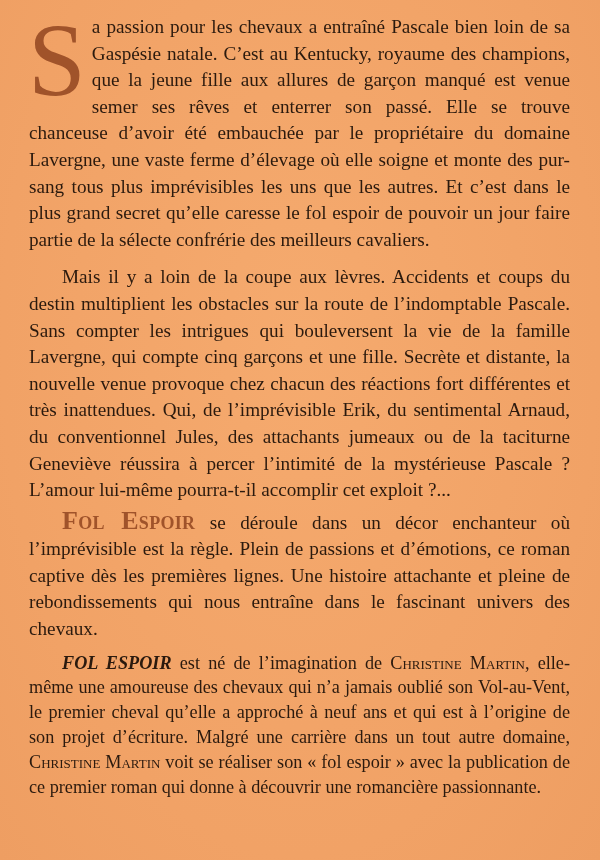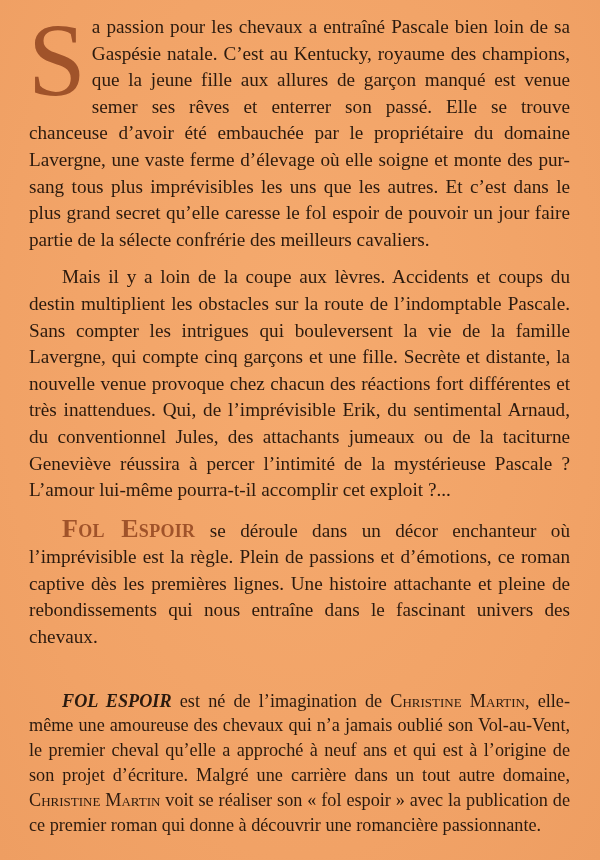--- a/index.html
+++ b/index.html
@@ -27,22 +27,22 @@
   .dropcap {
     float: left;
     font-size: 104px;
     line-height: 80px;
     height: 84px;
     margin: 6px 6px 0 -1px;
     color: #a0532a;
     font-family: "Liberation Serif", "DejaVu Serif", serif;
   }
   .p2 { text-indent: 33px; margin-top: 11px; font-family: Liberation Serif, serif; }
-  .p3 { text-indent: 33px; margin-top: 12px; }
-  .p4 { text-indent: 33px; margin-top: 38px; font-size: 18.2px; line-height: 24.8px; }
+  .p3 { text-indent: 33px; margin-top: 4px; }
+  .p4 { text-indent: 33px; margin-top: 8px; font-size: 18.2px; line-height: 24.8px; }
   .title-sc {
     color: #a0532a;
     font-weight: bold;
     font-size: 26px;
     font-variant: small-caps;
     letter-spacing: 0.3px;
   }
   .title-it { font-style: italic; font-weight: bold; }
   .sc { font-variant: small-caps; }
 </style>

